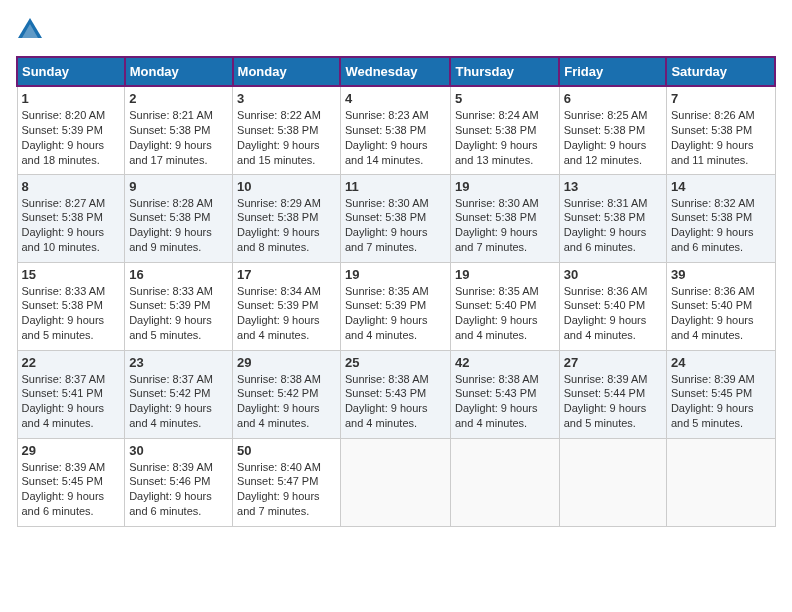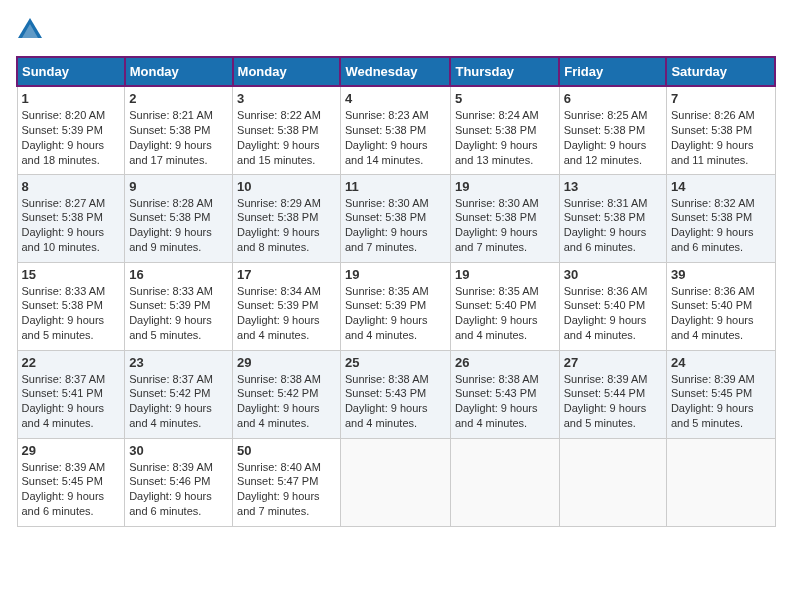--- a/index.html
+++ b/index.html
@@ -332,21 +332,21 @@
       </td>
           <td>
         <span class="day-num">25</span>
         <div class="day-info">
           Sunrise: 8:38 AM<br>
           Sunset: 5:43 PM<br>
           Daylight: 9 hours and 4 minutes.
         </div>
       </td>
           <td>
-        <span class="day-num">26</span>
+        <span class="day-num">42</span>
         <div class="day-info">
           Sunrise: 8:38 AM<br>
           Sunset: 5:43 PM<br>
           Daylight: 9 hours and 4 minutes.
         </div>
       </td>
           <td>
         <span class="day-num">27</span>
         <div class="day-info">
           Sunrise: 8:39 AM<br>

